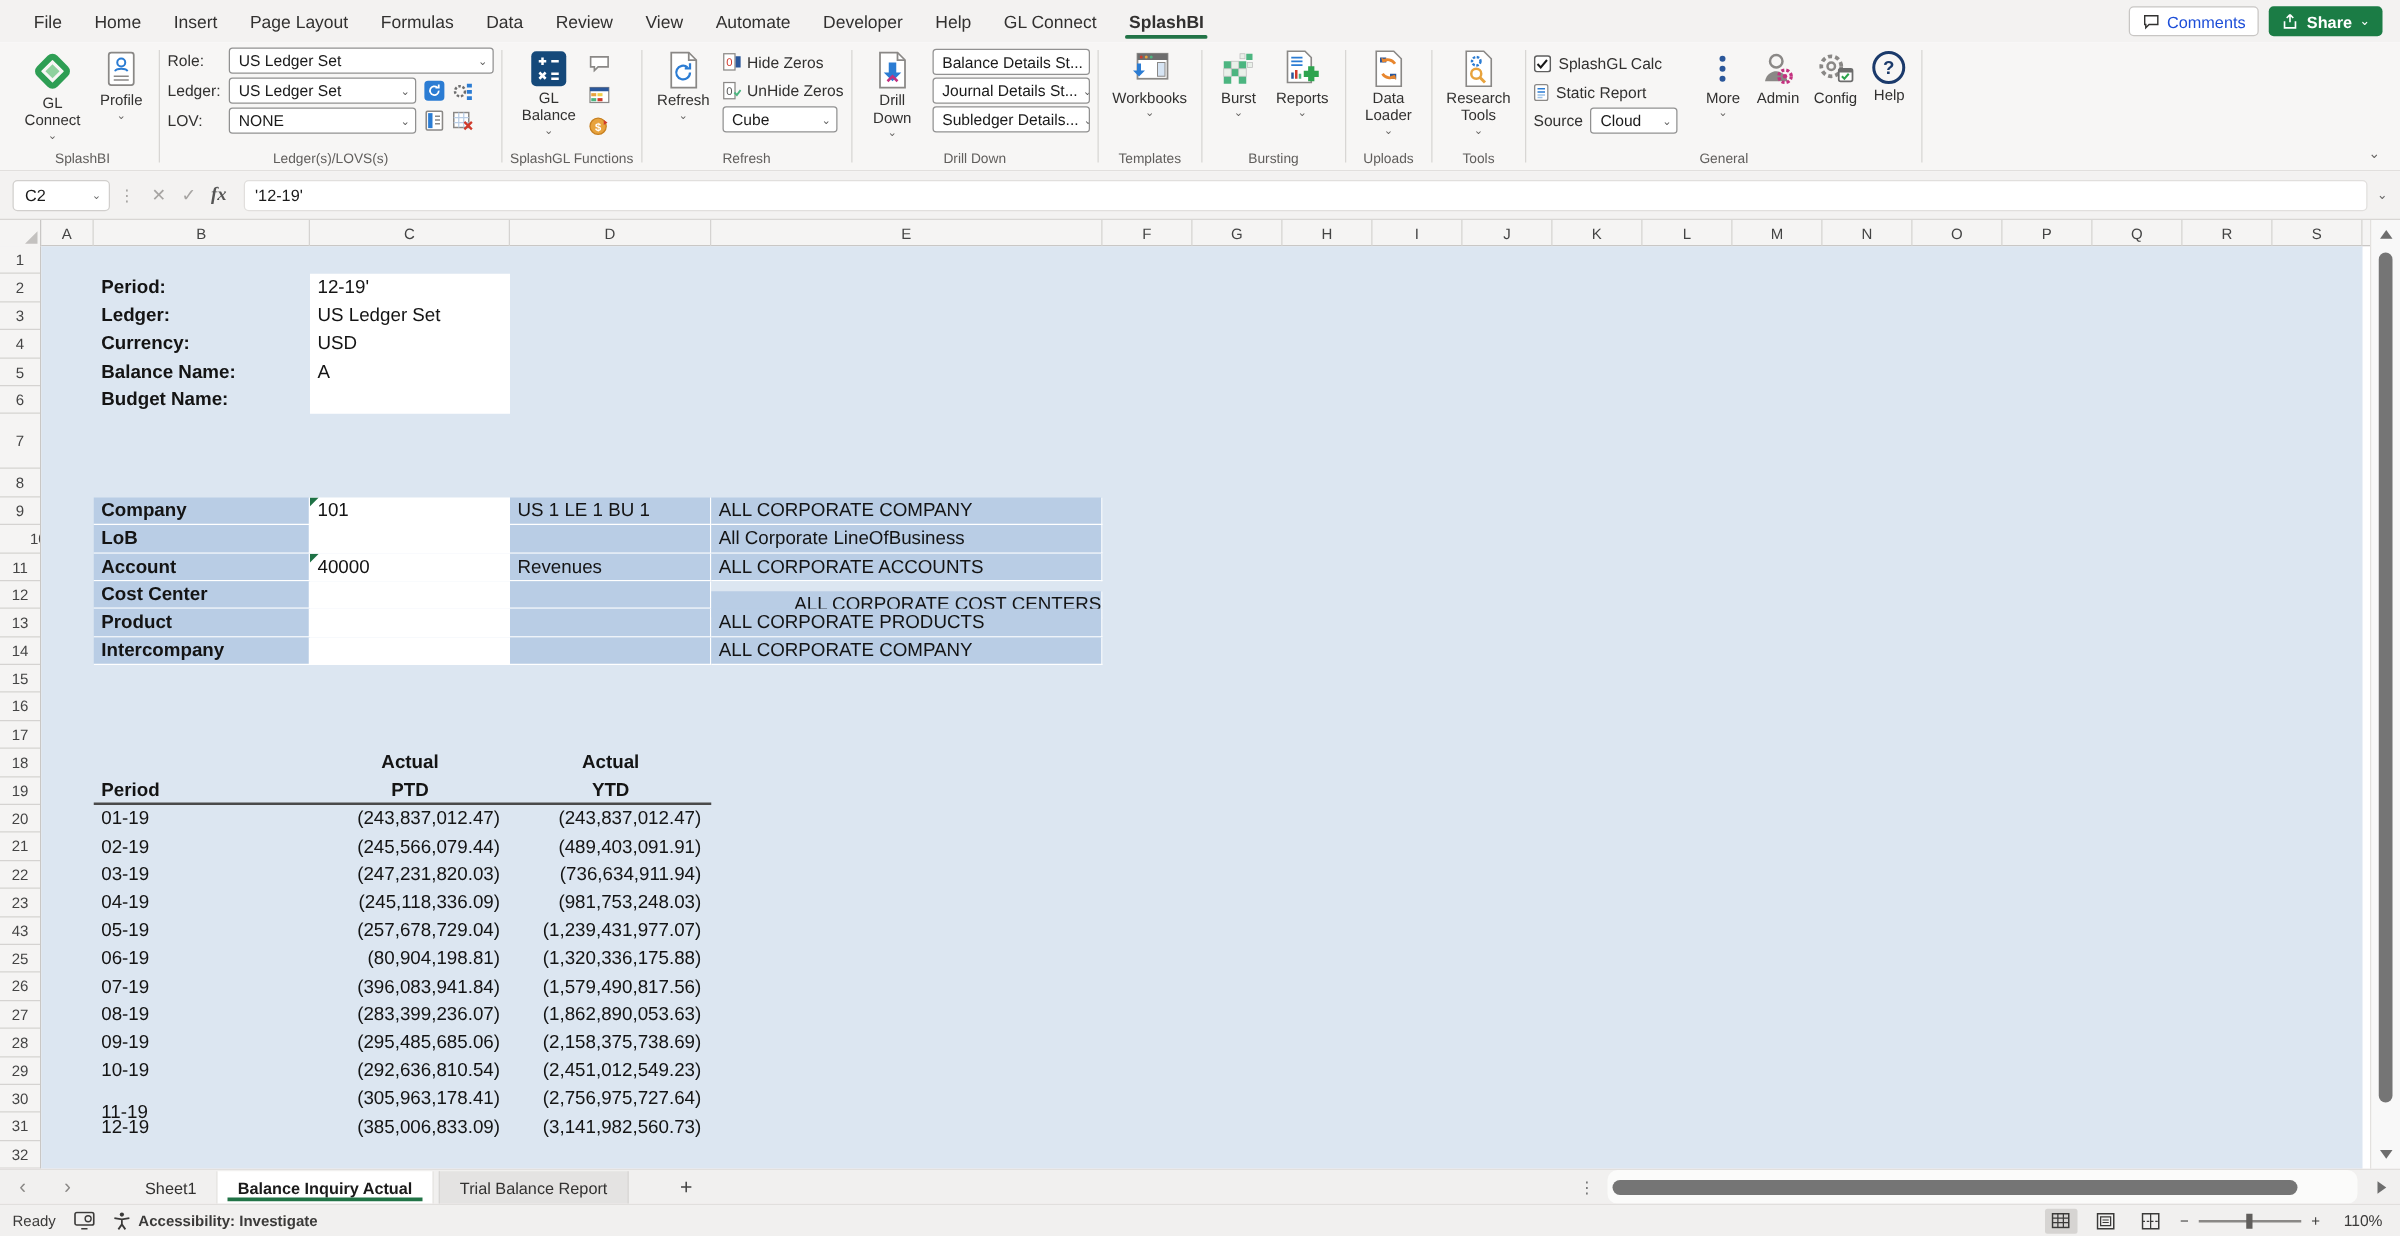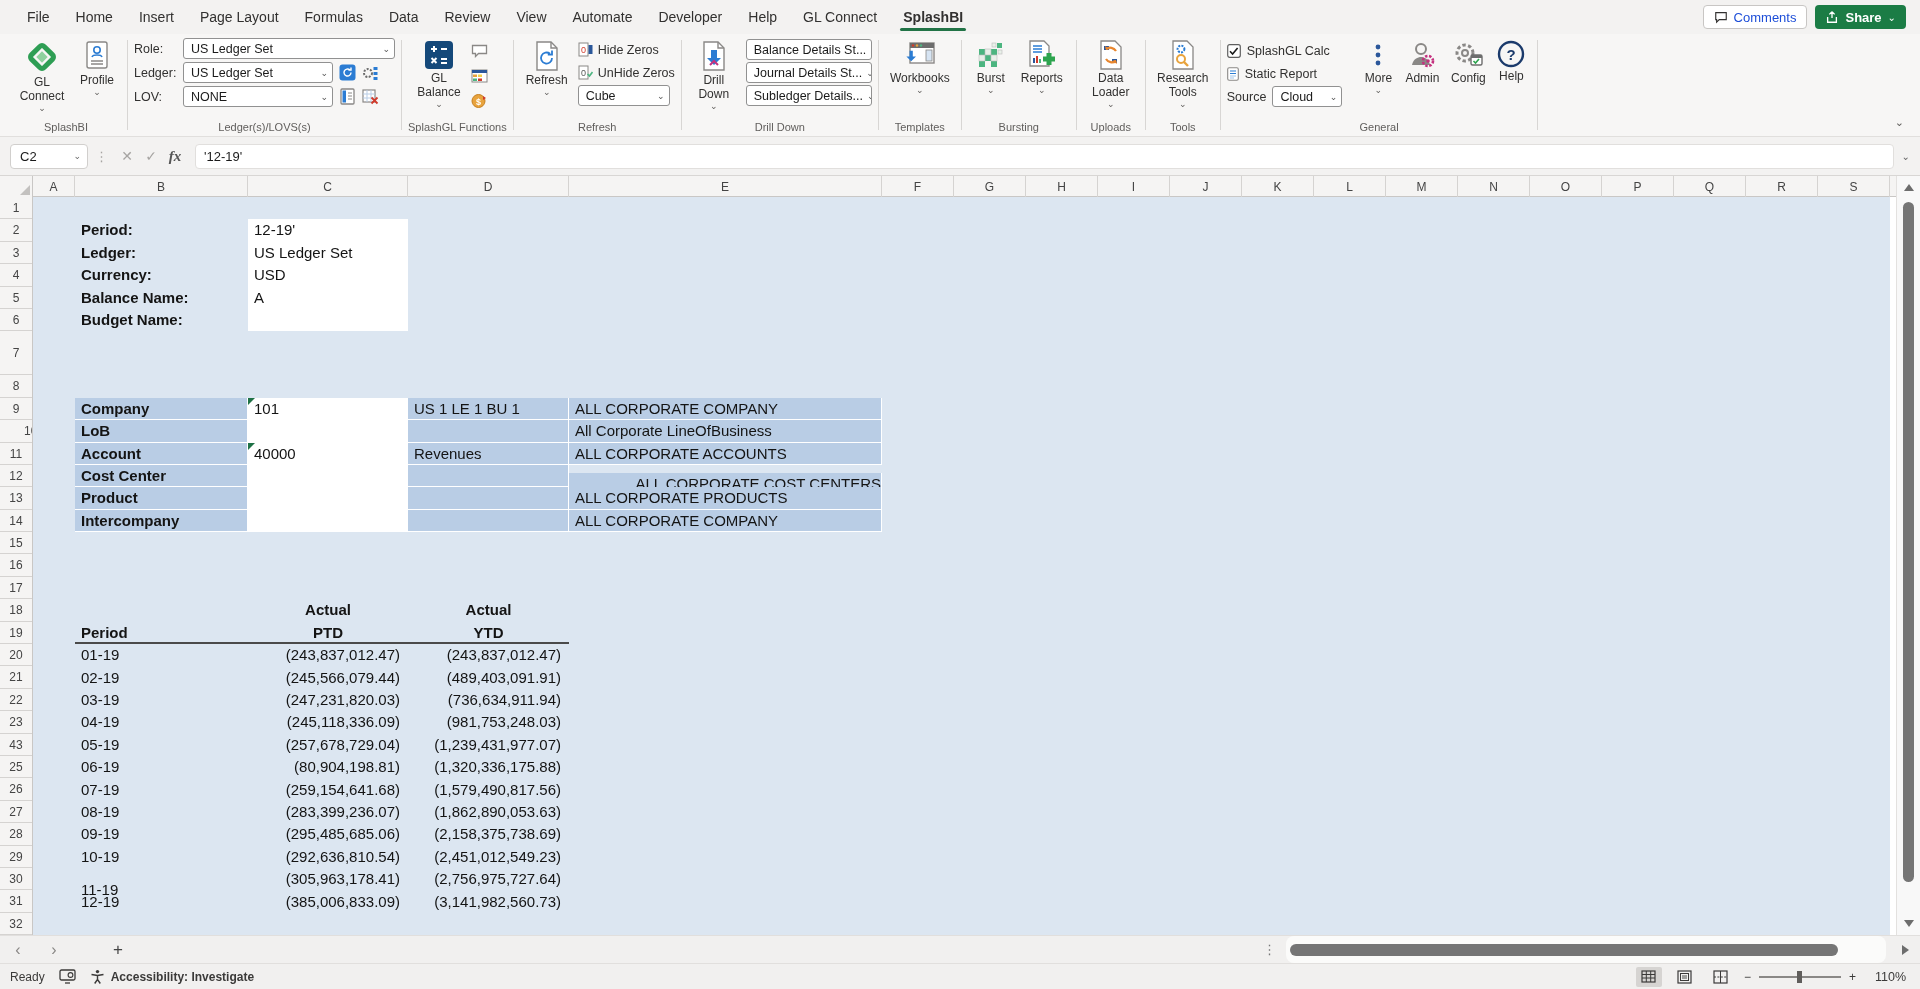--- a/index.html
+++ b/index.html
@@ -622,21 +622,21 @@
       <div class="cell" style="left: 42px; top: 514.4px; width: 173px; height: 22.4px;">04-19</div>
       <div class="cell num" style="left: 215px; top: 514.4px; width: 160px; height: 22.4px;">(245,118,336.09)</div>
       <div class="cell num" style="left: 375px; top: 514.4px; width: 161px; height: 22.4px;">(981,753,248.03)</div>
       <div class="cell" style="left: 42px; top: 536.8px; width: 173px; height: 22.4px;">05-19</div>
       <div class="cell num" style="left: 215px; top: 536.8px; width: 160px; height: 22.4px;">(257,678,729.04)</div>
       <div class="cell num" style="left: 375px; top: 536.8px; width: 161px; height: 22.4px;">(1,239,431,977.07)</div>
       <div class="cell" style="left: 42px; top: 559.2px; width: 173px; height: 22.4px;">06-19</div>
       <div class="cell num" style="left: 215px; top: 559.2px; width: 160px; height: 22.4px;">(80,904,198.81)</div>
       <div class="cell num" style="left: 375px; top: 559.2px; width: 161px; height: 22.4px;">(1,320,336,175.88)</div>
       <div class="cell" style="left: 42px; top: 581.6px; width: 173px; height: 22.4px;">07-19</div>
-      <div class="cell num" style="left: 215px; top: 581.6px; width: 160px; height: 22.4px;">(259,154,641.68)</div>
+      <div class="cell num" style="left: 215px; top: 581.6px; width: 160px; height: 22.4px;">(396,083,941.84)</div>
       <div class="cell num" style="left: 375px; top: 581.6px; width: 161px; height: 22.4px;">(1,579,490,817.56)</div>
       <div class="cell" style="left: 42px; top: 604px; width: 173px; height: 22.4px;">08-19</div>
       <div class="cell num" style="left: 215px; top: 604px; width: 160px; height: 22.4px;">(283,399,236.07)</div>
       <div class="cell num" style="left: 375px; top: 604px; width: 161px; height: 22.4px;">(1,862,890,053.63)</div>
       <div class="cell" style="left: 42px; top: 626.4px; width: 173px; height: 22.4px;">09-19</div>
       <div class="cell num" style="left: 215px; top: 626.4px; width: 160px; height: 22.4px;">(295,485,685.06)</div>
       <div class="cell num" style="left: 375px; top: 626.4px; width: 161px; height: 22.4px;">(2,158,375,738.69)</div>
       <div class="cell" style="left: 42px; top: 648.8px; width: 173px; height: 22.4px;">10-19</div>
       <div class="cell num" style="left: 215px; top: 648.8px; width: 160px; height: 22.4px;">(292,636,810.54)</div>
       <div class="cell num" style="left: 375px; top: 648.8px; width: 161px; height: 22.4px;">(2,451,012,549.23)</div>
@@ -650,20 +650,25 @@
 
   <div id="vscroll">
     <div id="v-up" class="v-arrow"></div>
     <div id="v-thumb"></div>
     <div id="v-down" class="v-arrow"></div>
   </div>
 
   <div id="tabbar">
     <div class="tabnav">‹</div>
     <div class="tabnav">›</div>
+    <div id="tabstrip" style="display:flex;align-items:stretch;">
+        <div class="sheettab plain">Sheet1</div>
+        <div class="sheettab active">Balance Inquiry Actual</div>
+        <div class="sheettab boxed">Trial Balance Report</div>
+      </div>
     <div id="tab-add">
         <span>+</span>
       </div>
     <div id="tab-dots">⋮</div>
     <div id="hscroll">
         <div id="h-thumb"></div>
       </div>
     <div id="h-right">
         <span></span>
       </div>

